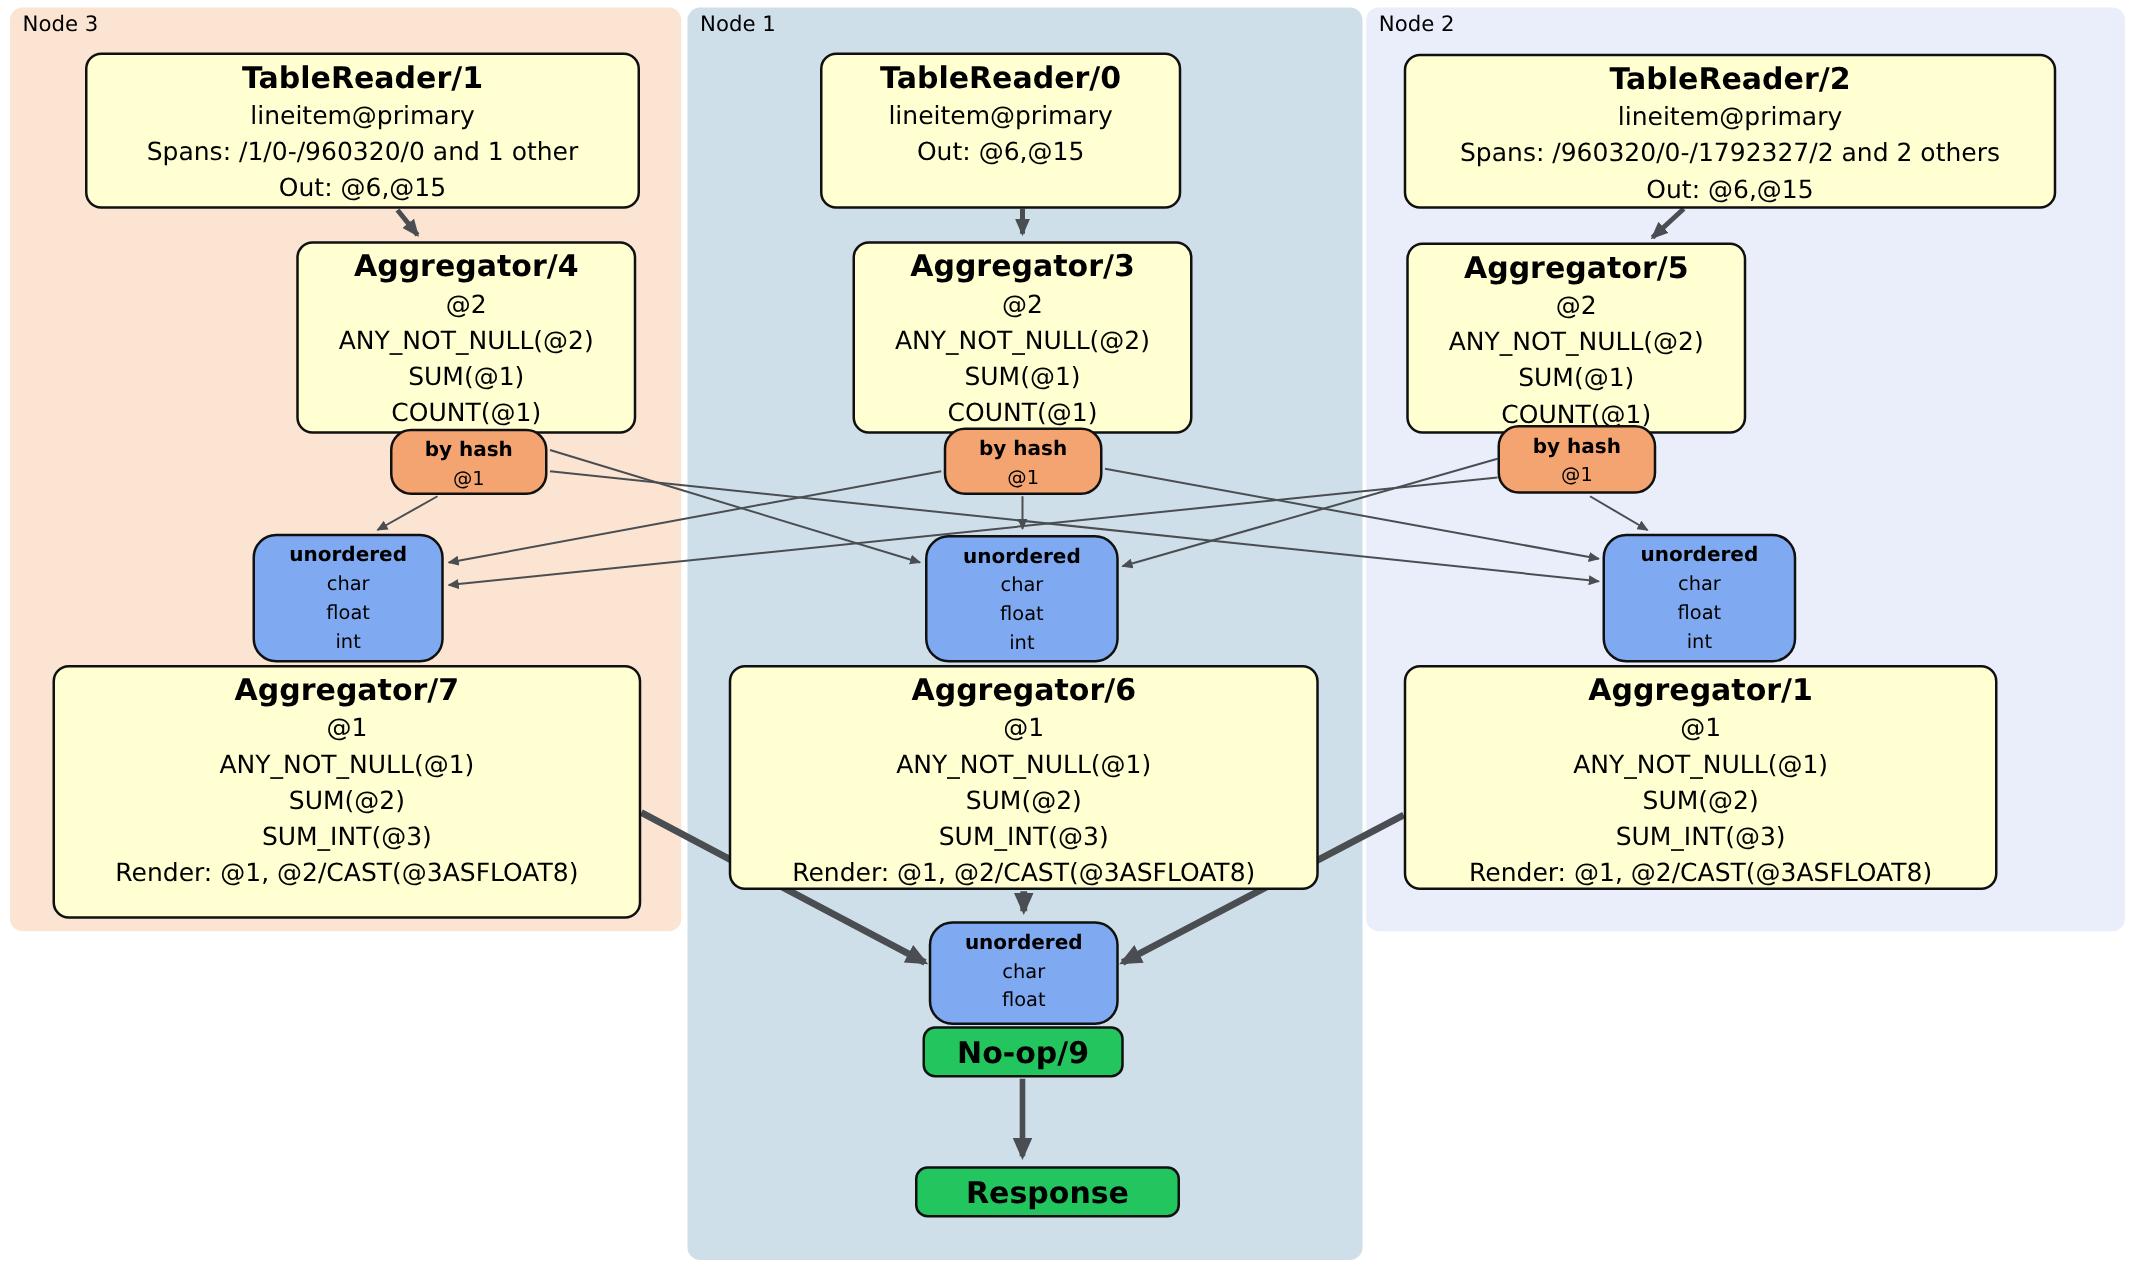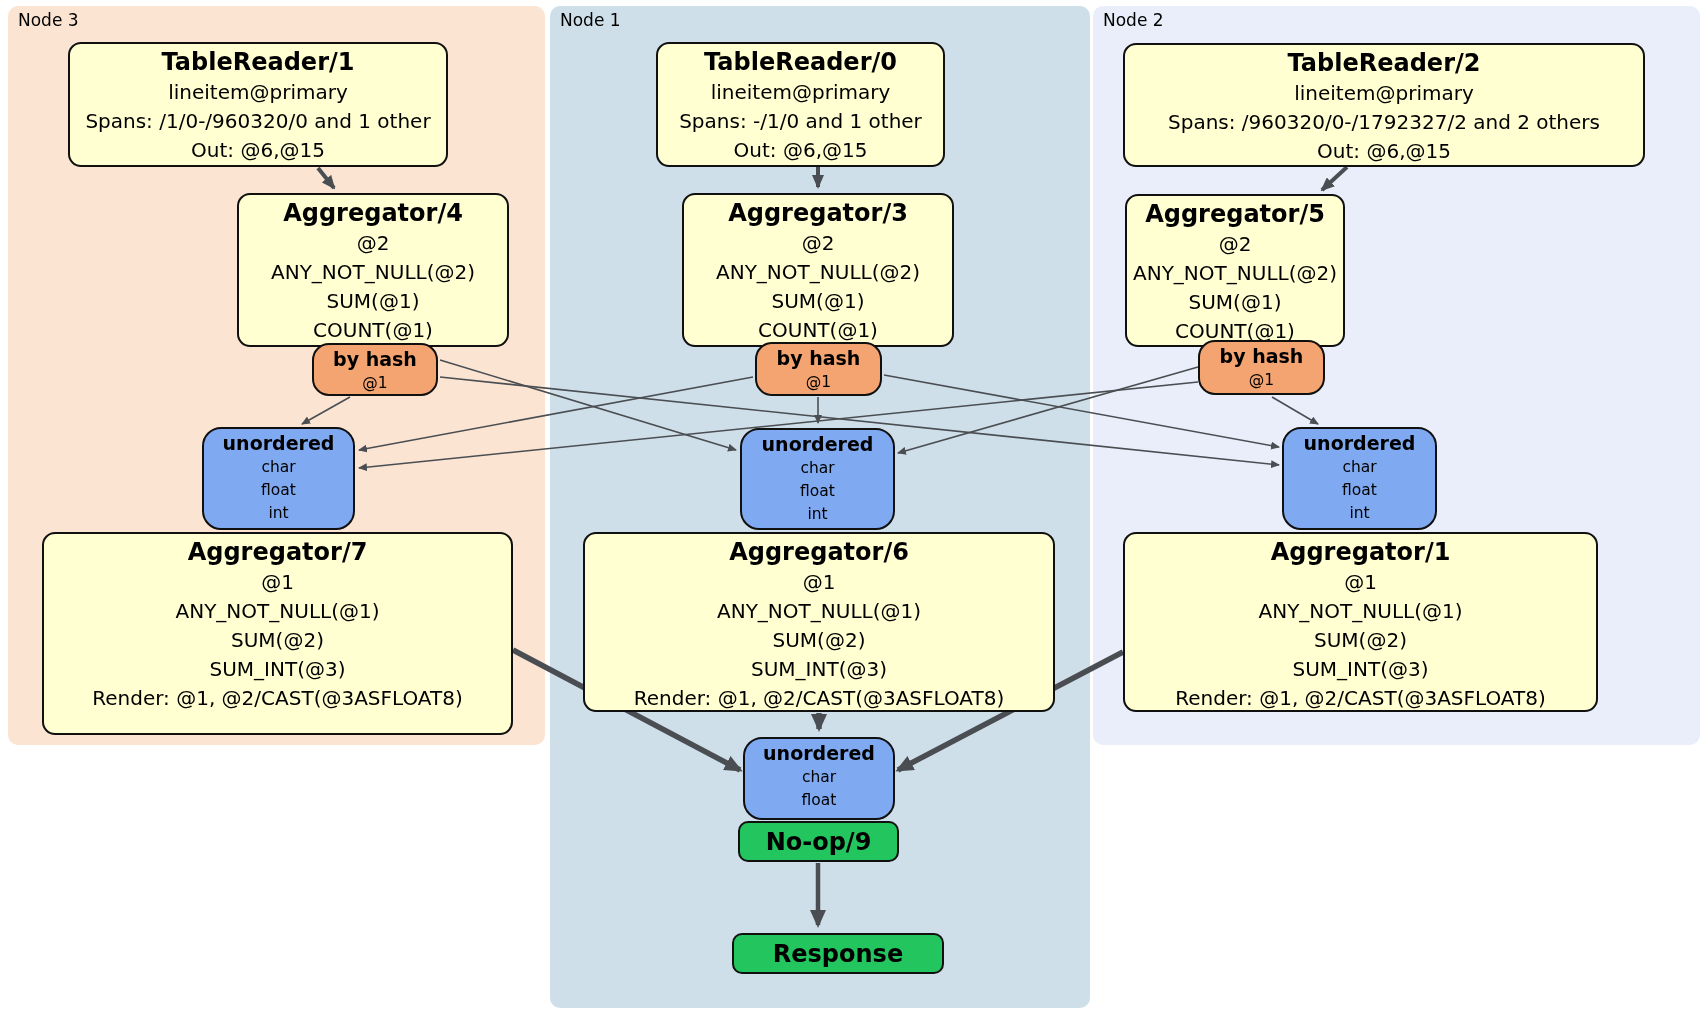--- a/index.html
+++ b/index.html
@@ -8,21 +8,21 @@
   .region{position:absolute;border-radius:10px;z-index:0;}
   .region-label{position:absolute;font-size:17px;color:#000;z-index:3;}
   #edges{position:absolute;left:0;top:0;z-index:1;}
   .box{position:absolute;box-sizing:border-box;border:2px solid #101010;background:#ffffd2;
        border-radius:13px;text-align:center;z-index:2;overflow:hidden;}
   .box .title{font-weight:bold;font-size:24px;line-height:31px;padding-top:3px;}
   .box .line{font-size:20px;line-height:29px;white-space:nowrap;}
   .pill{position:absolute;box-sizing:border-box;border:2px solid #101010;text-align:center;z-index:4;}
   .pill.orange{background:#f4a470;border-radius:17px;}
   .pill.blue{background:#7fa9f0;border-radius:19px;}
-  .pill .ptitle{font-weight:bold;font-size:19px;line-height:25px;padding-top:2px;}
+  .pill .ptitle{font-weight:bold;font-size:16px;line-height:25px;padding-top:2px;}
   .pill .pline{font-size:15.5px;line-height:23px;}
   .smallbox{position:absolute;box-sizing:border-box;border:2px solid #101010;background:#22c55e;
             border-radius:10px;text-align:center;z-index:4;font-weight:bold;font-size:24px;}
   .smallbox .stitle{line-height:38px;}
 </style>
 </head>
 <body>
 
 <div id="canvas">
 
@@ -69,30 +69,29 @@
       <line x1="513" y1="650" x2="740" y2="770" marker-end="url(#ah-l)"></line>
       <line x1="819" y1="713" x2="819" y2="729" marker-end="url(#ah-l)"></line>
       <line x1="1123" y1="652" x2="898" y2="770" marker-end="url(#ah-l)"></line>
     </g>
 
     <g stroke="#4a4e52" stroke-width="4.5" fill="none">
       <line x1="818" y1="863" x2="818" y2="925" marker-end="url(#ah-l)"></line>
     </g>
   </svg>
 
-  <div class="box" style="left:68px;top:42px;width:380px;height:125px;">
+  <div class="box" style="left:68px;top:42px;width:444px;height:125px;">
     <div class="title">TableReader/1</div>
     <div class="line">lineitem@primary</div>
     <div class="line">Spans: /1/0-/960320/0 and 1 other</div>
     <div class="line">Out: @6,@15</div>
   </div>
   <div class="box" style="left:656px;top:42px;width:289px;height:125px;">
     <div class="title">TableReader/0</div>
     <div class="line">lineitem@primary</div>
-    <div class="line">Spans: -/1/0 and 1 other</div>
     <div class="line">Out: @6,@15</div>
   </div>
   <div class="box" style="left:1123px;top:43px;width:522px;height:124px;">
     <div class="title">TableReader/2</div>
     <div class="line">lineitem@primary</div>
     <div class="line">Spans: /960320/0-/1792327/2 and 2 others</div>
     <div class="line">Out: @6,@15</div>
   </div>
 
   <div class="box" style="left:237px;top:193px;width:272px;height:154px;">
@@ -102,21 +101,21 @@
     <div class="line">SUM(@1)</div>
     <div class="line">COUNT(@1)</div>
   </div>
   <div class="box" style="left:682px;top:193px;width:272px;height:154px;">
     <div class="title">Aggregator/3</div>
     <div class="line">@2</div>
     <div class="line">ANY_NOT_NULL(@2)</div>
     <div class="line">SUM(@1)</div>
     <div class="line">COUNT(@1)</div>
   </div>
-  <div class="box" style="left:1125px;top:194px;width:220px;height:153px;">
+  <div class="box" style="left:1125px;top:194px;width:272px;height:153px;">
     <div class="title">Aggregator/5</div>
     <div class="line">@2</div>
     <div class="line">ANY_NOT_NULL(@2)</div>
     <div class="line">SUM(@1)</div>
     <div class="line">COUNT(@1)</div>
   </div>
 
   <div class="pill orange" style="left:312px;top:343px;width:126px;height:53px;">
     <div class="ptitle">by hash</div>
     <div class="pline">@1</div>

